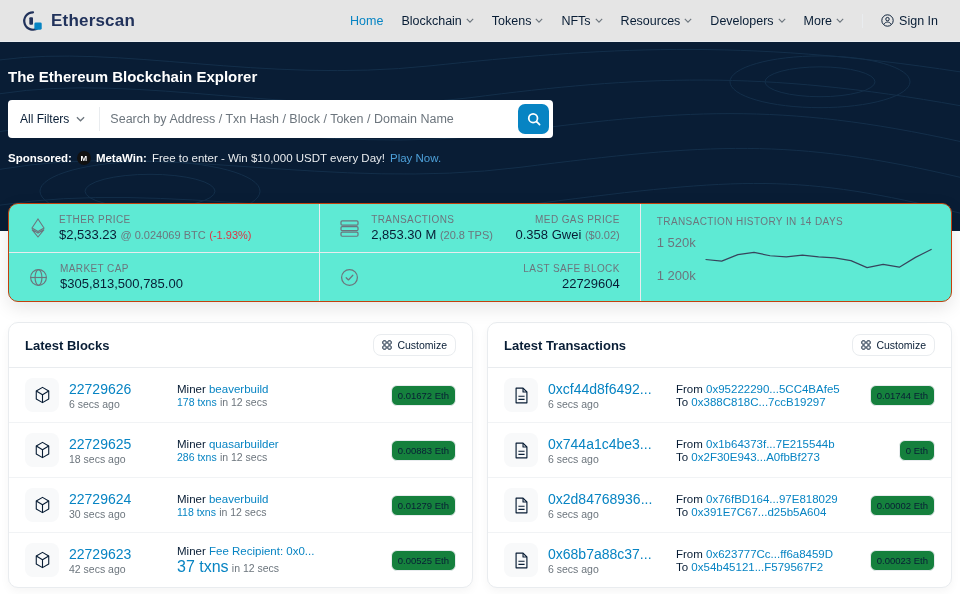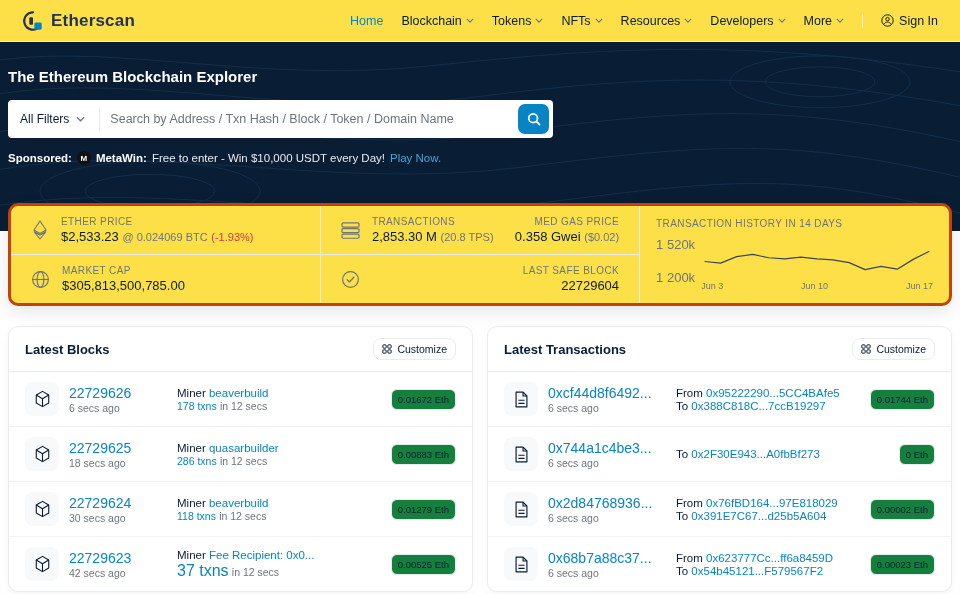--- a/index.html
+++ b/index.html
@@ -4,21 +4,21 @@
 <style>
   * { box-sizing: border-box; margin: 0; padding: 0; }
   html,body { width: 960px; height: 594px; overflow: hidden; background:#fff;
     font-family: "Liberation Sans", "DejaVu Sans", sans-serif; color:#081d35; }
   a { text-decoration: none; cursor: pointer; }
   .link { color:#0784c3; }
   .muted { color:#6c757d; }
   .red { color:#dc3545; }
 
   
-  .topbar { height:42px; background:#fde047; border-bottom:1px solid #e9ecef;
+  .topbar { height:42px; background:#e5e5e5; border-bottom:1px solid #e9ecef;
     display:flex; align-items:center; justify-content:space-between; padding:0 22px; }
   .brand { display:flex; align-items:center; gap:7px; }
   .brand-name { font-size:17px; font-weight:700; letter-spacing:.2px; color:#21325b; }
   .mainnav { display:flex; align-items:center; gap:18px; font-size:12.5px; }
   .nav-link { color:#081d35; display:flex; align-items:center; gap:4px; }
   .nav-link.active { color:#0784c3; }
   .nav-divider { width:1px; height:14px; background:#e9ecef; }
   .signin { display:flex; align-items:center; gap:5px; }
 
   
@@ -38,21 +38,21 @@
   .search-btn { width:31px; height:30px; background:#0784c3; border:none; border-radius:7px;
     display:flex; align-items:center; justify-content:center; cursor:pointer; }
   .sponsored { margin-top:13px; font-size:11.5px; color:#e9ecef; display:flex; align-items:center; gap:5px; }
   .sp-bold { font-weight:700; color:#fff; }
   .mw-icon { width:14px; height:14px; border-radius:50%; background:#111; color:#fff; font-size:8px;
     font-weight:700; display:inline-flex; align-items:center; justify-content:center; }
   .sp-cta { color:#4da0d9; }
 
   
   .stats-wrap { padding:0 8px; margin-top:-28px; position:relative; }
-  .stats-card { background:#fde047; border:3px solid #c2410c; border-radius:10px;
+  .stats-card { background:#5eead4; border:1px solid #c2410c; border-radius:10px;
     box-shadow:0 6px 18px rgba(0,0,0,.10); display:grid;
     grid-template-columns:1fr 1px 1.03fr 1px 1fr; }
   .vdiv { background:#e9ecef; }
   .stat-col { display:flex; flex-direction:column; }
   .stat-half { flex:1; display:flex; align-items:center; padding:10px 20px; gap:12px; }
   .stat-half.split { justify-content:space-between; }
   .stat-half + .stat-half { border-top:1px solid #e9ecef; }
   .stat-group { display:flex; align-items:center; gap:12px; }
   .stat-right { text-align:right; }
   .stat-label { font-size:10px; color:#6c757d; letter-spacing:.4px; font-weight:400; }
@@ -289,25 +289,20 @@
         <div class="stat-label">TRANSACTION HISTORY IN 14 DAYS</div>
         <div class="chart-area">
           <div class="ylabels">
             <span>1 520k</span>
             <span>1 200k</span>
           </div>
           <div class="chart-body">
             <svg viewBox="0 0 264 48" preserveAspectRatio="none">
               <polyline points="4.0,28.9 22.3,30.7 40.6,23.6 58.9,21.2 77.1,24.8 95.4,26.0 113.7,24.2 132.0,26.0 150.3,27.2 168.6,30.1 186.9,37.8 205.1,34.3 223.4,37.3 241.7,26.6 260.0,17.7" fill="none" stroke="#37445c" stroke-width="1.3" stroke-linejoin="round"></polyline>
             </svg>
-            <div class="xlabels">
-              <span>Jun 3</span>
-              <span>Jun 10</span>
-              <span>Jun 17</span>
-            </div>
           </div>
         </div>
       </div>
 
     </div>
   </section>
 
   <main class="panels">
 
     <section class="panel">
@@ -463,20 +458,22 @@
                   <path d="M11 1.5v5h5"></path>
                   <path d="M5 12h8M5 16h8"></path>
         </svg>
       </span>
       <div class="id-col">
         <a class="link row-line1">0x744a1c4be3...</a>
         <span class="age">6 secs ago</span>
       </div>
     </div>
     <div class="cell-m">
+      <span><span>From</span>
+        <a class="link">0x1b64373f...7E215544b</a></span>
       <span><span>To</span>
         <a class="link">0x2F30E943...A0fbBf273</a></span>
     </div>
     <span class="badge">0 Eth</span>
   </div>
 
   <div class="row txns-row">
     <div class="cell-l">
       <span class="sq-icon">
         <svg width="15" height="17" viewBox="0 0 18 22" fill="none" stroke="#081d35" stroke-width="1.5" stroke-linejoin="round">

